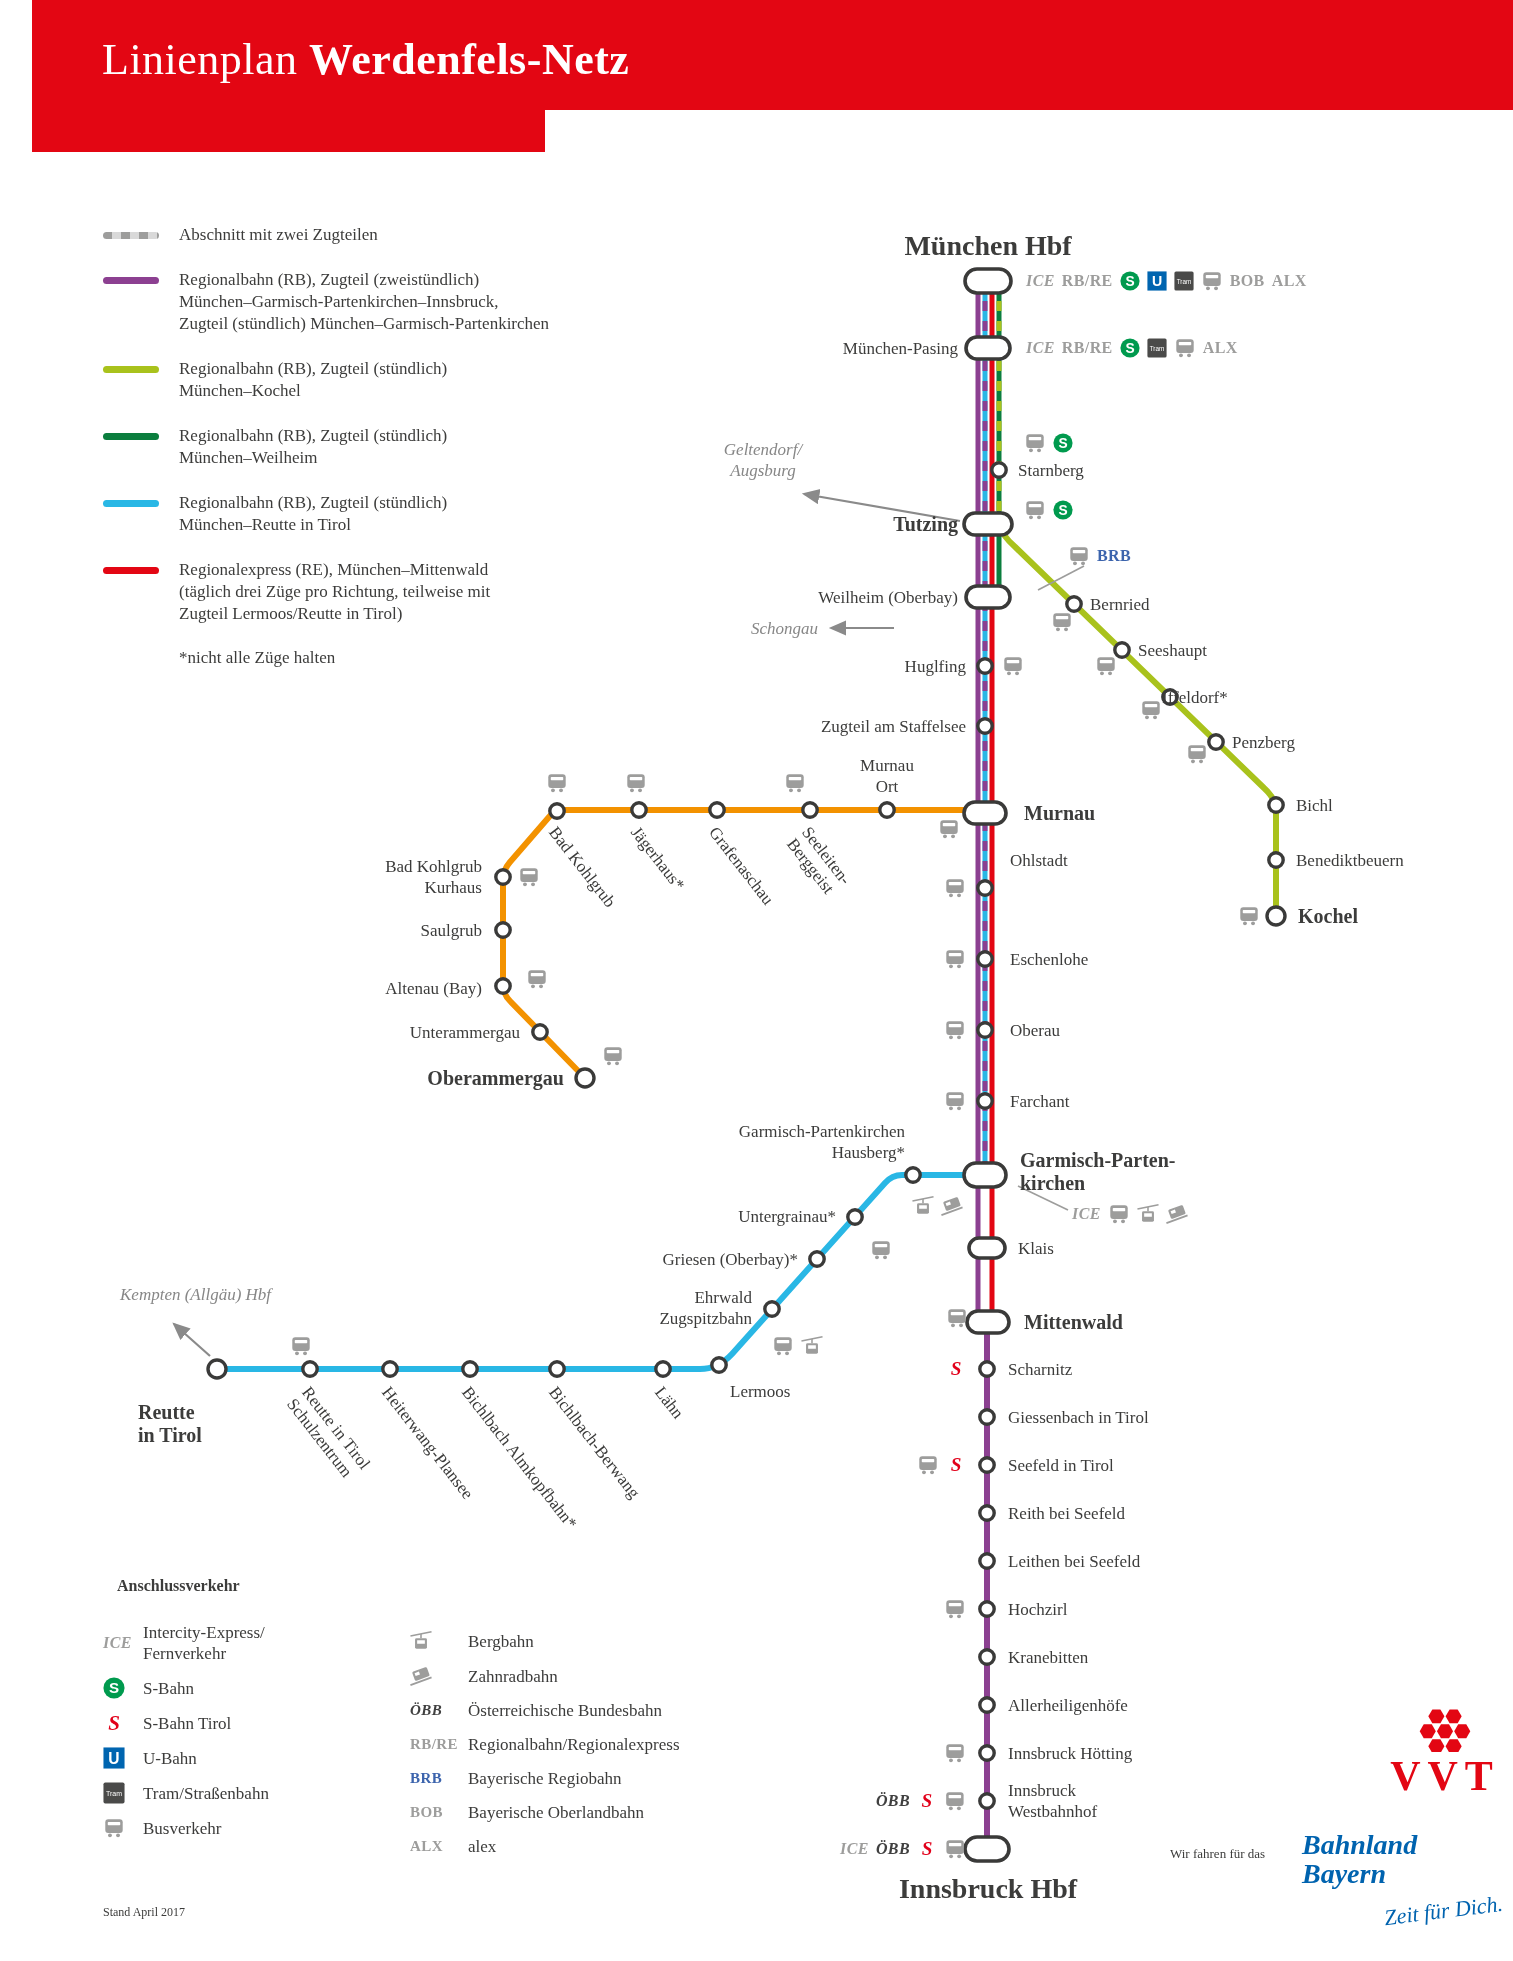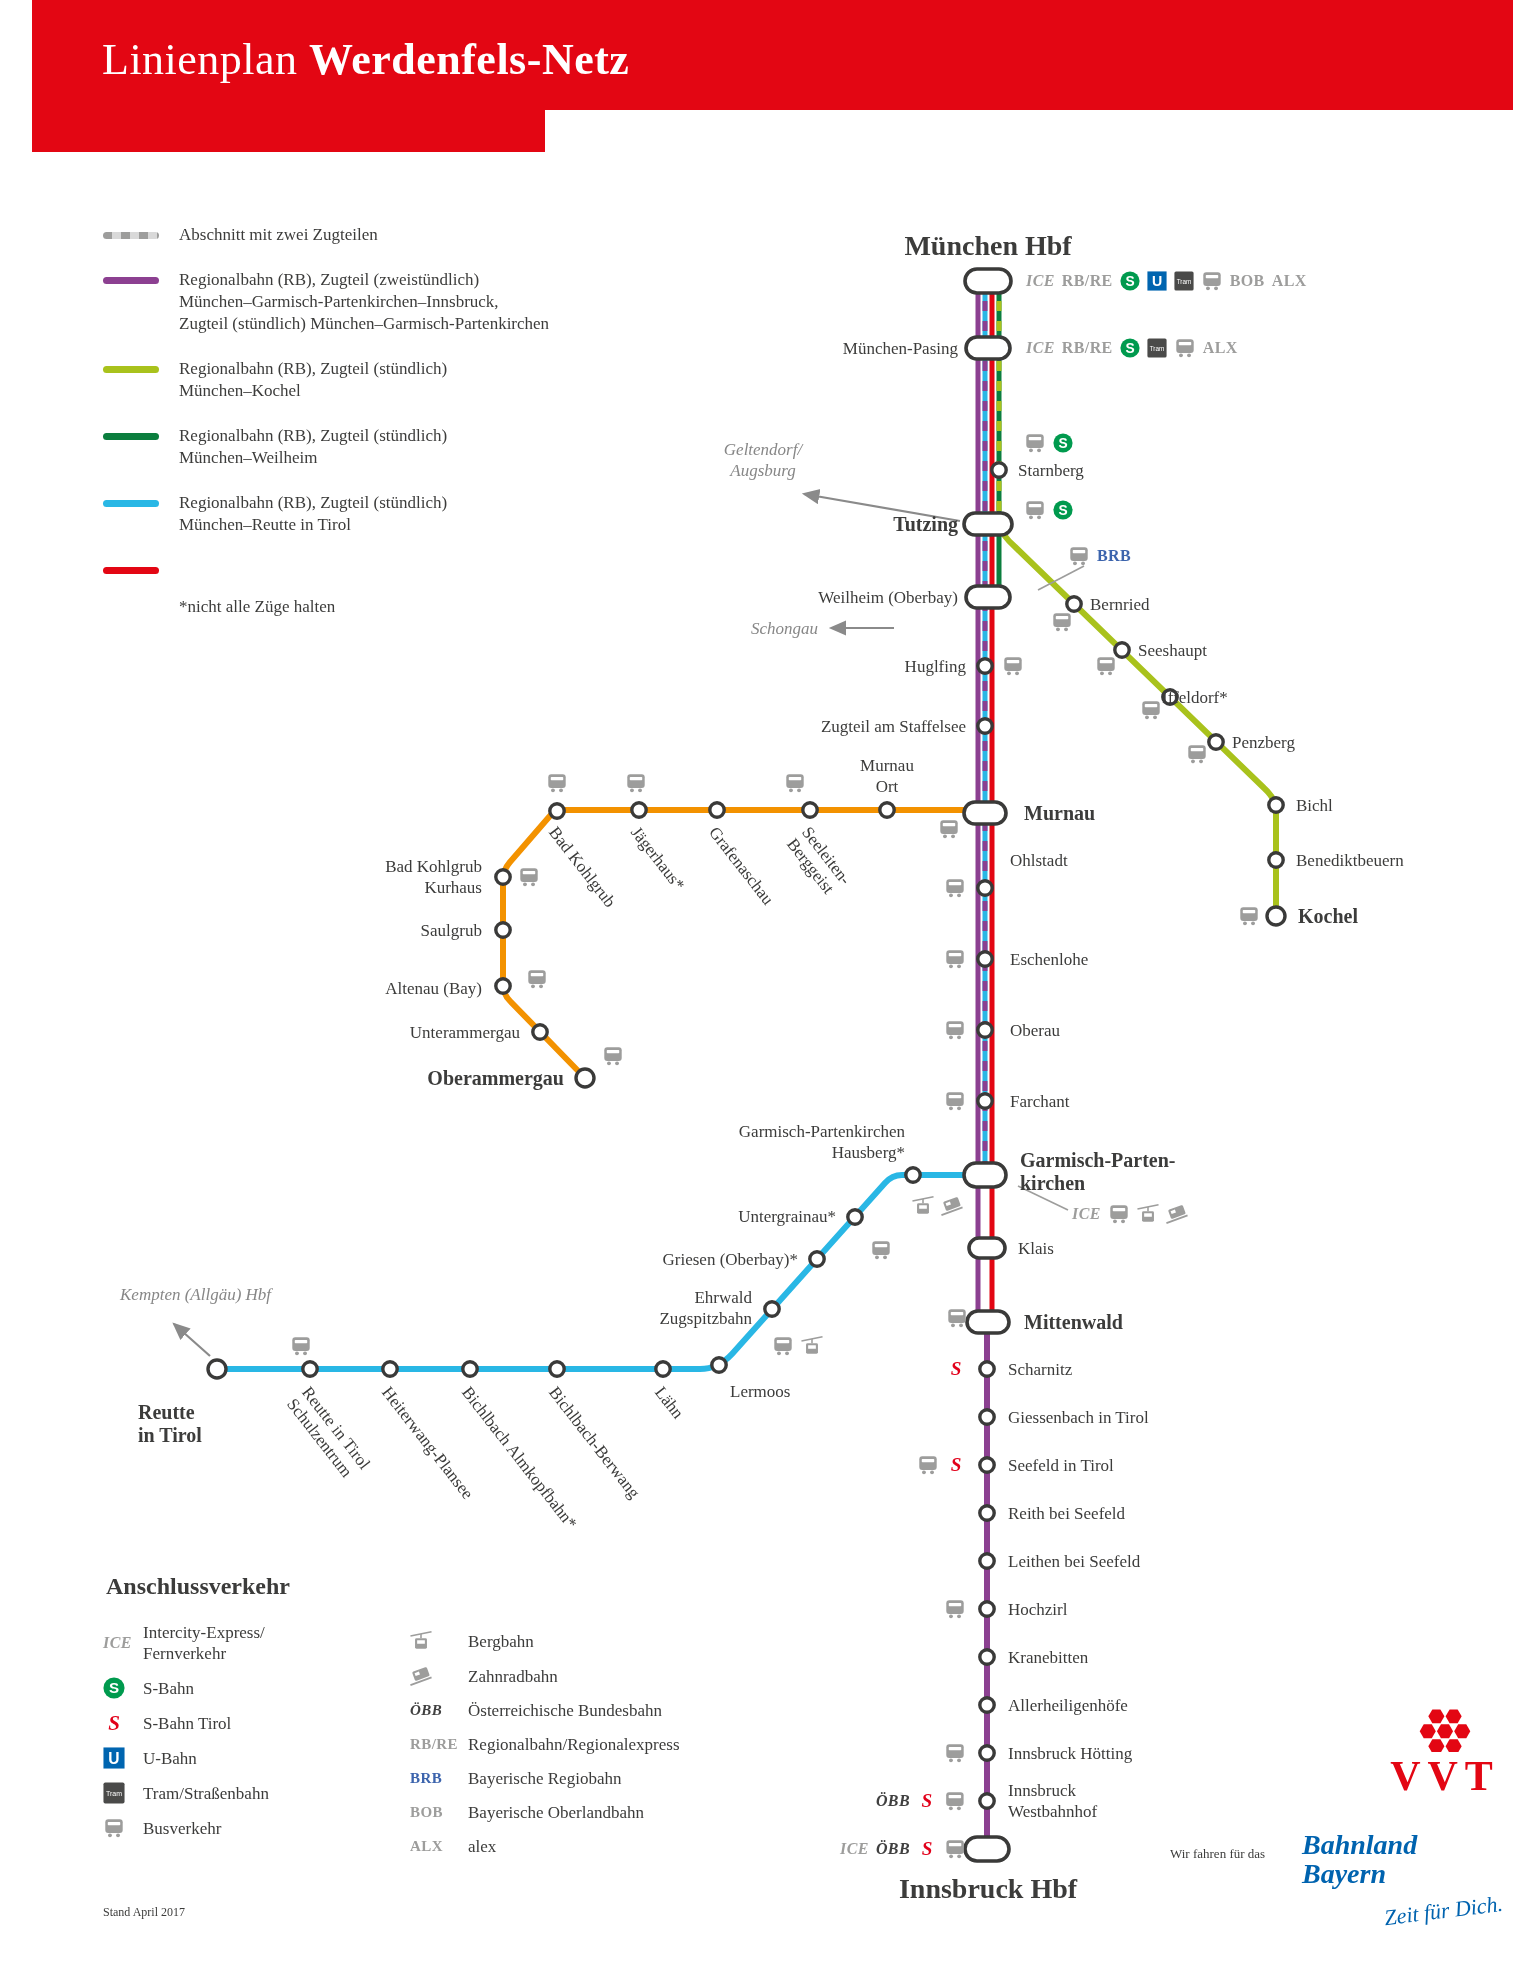--- a/index.html
+++ b/index.html
@@ -33,21 +33,21 @@
   .ic20{width:20px;height:20px;color:#9d9d9c;display:block;}
   .bdg{font-size:16px;font-weight:bold;color:#9d9d9c;letter-spacing:.4px;white-space:nowrap;}
   .bdg.it{font-style:italic;}
   .bdg.brb{color:#3c64ad;}
   .bdg.oebb{color:#404040;font-style:italic;}
   
   #rails{position:absolute;left:0;top:0;}
   .stn{fill:#fff;stroke:#3a3a39;stroke-width:3.4;}
   .oval{fill:#fff;stroke:#3a3a39;stroke-width:3.6;}
   
-  .ansch-title{position:absolute;left:74px;top:1586px;font-size:24px;font-weight:bold;transform:translate(0,-50%);}
+  .ansch-title{position:absolute;left:85px;top:1586px;font-size:16px;font-weight:bold;transform:translate(0,-50%);}
   .acol{position:absolute;}
   .arow{display:flex;align-items:center;margin-bottom:13px;}
   .acell{width:40px;flex:none;display:flex;align-items:center;}
   .acell2{width:58px;flex:none;display:flex;align-items:center;}
   .albl{font-size:17px;line-height:21px;white-space:pre-line;}
   
   .stand{position:absolute;left:71px;top:1905px;font-size:12px;}
   .vvt{position:absolute;left:1352px;top:1706px;width:122px;text-align:center;}
   .vvt-text{font-size:42px;font-weight:bold;color:#e30613;letter-spacing:7px;line-height:40px;}
   .wir{position:absolute;left:1138px;top:1846px;font-size:13px;color:#3c3c3b;}
@@ -124,20 +124,23 @@
       <span class="leg-text">Regionalbahn (RB), Zugteil (stündlich)
 München–Weilheim</span>
     </div>
     <div class="leg-item">
       <span class="leg-swatch" style="background:#29b7e5"></span>
       <span class="leg-text">Regionalbahn (RB), Zugteil (stündlich)
 München–Reutte in Tirol</span>
     </div>
     <div class="leg-item">
       <span class="leg-swatch" style="background:#e30613"></span>
+      <span class="leg-text">Regionalexpress (RE), München–Mittenwald
+(täglich drei Züge pro Richtung, teilweise mit
+Zugteil Lermoos/Reutte in Tirol)</span>
     </div>
     <div class="leg-foot">*nicht alle Züge halten</div>
   </div>
 
   <svg id="rails" width="1513" height="1961" viewBox="0 0 1513 1961">
     <defs>
       <marker id="arr" markerWidth="9" markerHeight="8" refX="7" refY="3.5" orient="auto">
         <path d="M0 0 L8 3.5 L0 7 Z" fill="#8a8a8a"></path>
       </marker>
     </defs>

